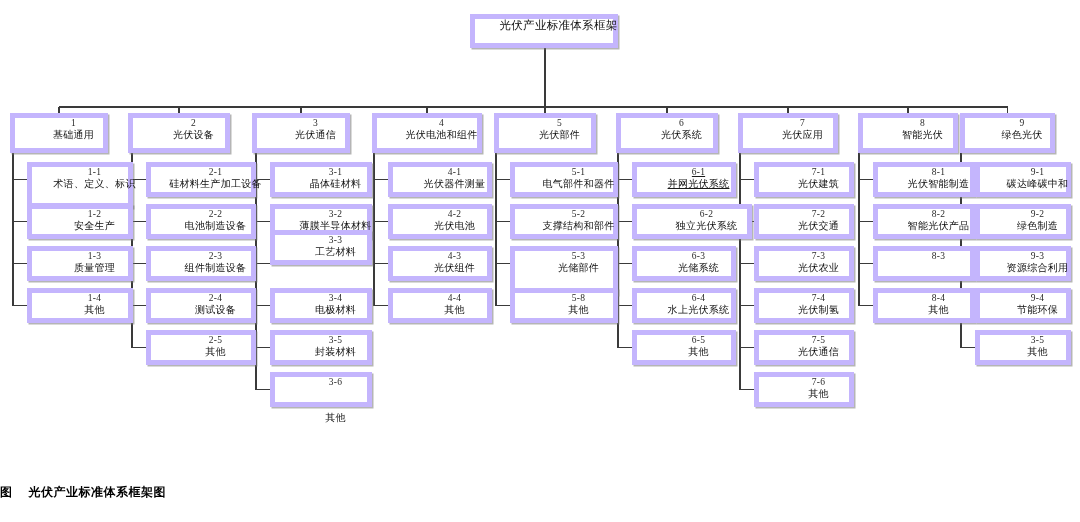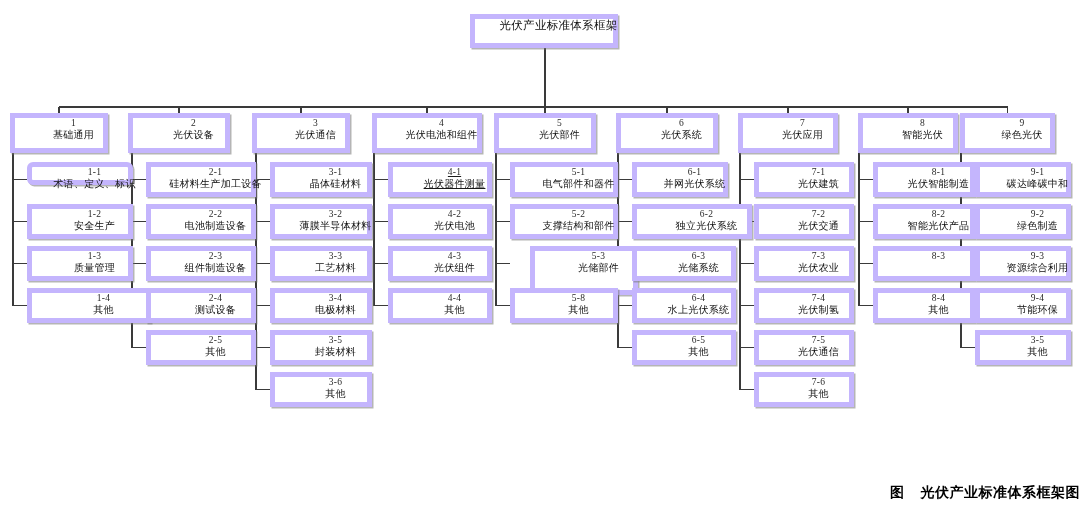--- a/index.html
+++ b/index.html
@@ -25,22 +25,22 @@
   .root{
     width:148px;height:34px;left:470px;top:14px;
     font-size:11.5px;
   }
   .root .lbl{font-size:11.5px;}
 
   .lvl1{height:40px;}
   .lvl2{height:35px;}
 
   .caption{
-    position:absolute;left:0;top:484px;width:1080px;text-align:right;
-    font-size:14px;font-weight:bold;color:#000;
+    position:absolute;left:0;top:484px;width:1080px;text-align:left;
+    font-size:12px;font-weight:bold;color:#000;
     font-family:"Liberation Sans","DejaVu Sans",sans-serif;
     letter-spacing:.5px;
   }
   .caption .cap-word{margin-right:16px;}
 </style>
 </head>
 <body>
 
 <div id="canvas">
   <svg class="svg-layer" id="connectors">
@@ -111,33 +111,33 @@
 
   <div class="node root">
     <span class="lbl">光伏产业标准体系框架</span>
   </div>
 
   <div id="nodes">
       <div class="node lvl1" style="left: 10px; top: 113px; width: 98px; height: 40px;">
         <span class="num">1</span>
         <span class="lbl">基础通用</span>
       </div>
-      <div class="node lvl2" style="left: 27px; top: 162px; width: 106px; height: 23px; border-radius: 6px;">
+      <div class="node lvl2" style="left: 27px; top: 162px; width: 106px; height: 46px;">
         <span class="num">1-1</span>
         <span class="lbl">术语、定义、标识</span>
       </div>
       <div class="node lvl2" style="left: 27px; top: 204px; width: 106px; height: 35px;">
         <span class="num">1-2</span>
         <span class="lbl">安全生产</span>
       </div>
       <div class="node lvl2" style="left: 27px; top: 246px; width: 106px; height: 35px;">
         <span class="num">1-3</span>
         <span class="lbl">质量管理</span>
       </div>
-      <div class="node lvl2" style="left: 27px; top: 288px; width: 124px; height: 35px;">
+      <div class="node lvl2" style="left: 27px; top: 288px; width: 106px; height: 35px;">
         <span class="num">1-4</span>
         <span class="lbl">其他</span>
       </div>
       <div class="node lvl1" style="left: 128px; top: 113px; width: 102px; height: 40px;">
         <span class="num">2</span>
         <span class="lbl">光伏设备</span>
       </div>
       <div class="node lvl2" style="left: 146px; top: 162px; width: 110px; height: 35px;">
         <span class="num">2-1</span>
         <span class="lbl">硅材料生产加工设备</span>
@@ -163,41 +163,41 @@
         <span class="lbl">光伏通信</span>
       </div>
       <div class="node lvl2" style="left: 270px; top: 162px; width: 102px; height: 35px;">
         <span class="num">3-1</span>
         <span class="lbl">晶体硅材料</span>
       </div>
       <div class="node lvl2" style="left: 270px; top: 204px; width: 102px; height: 35px;">
         <span class="num">3-2</span>
         <span class="lbl">薄膜半导体材料</span>
       </div>
-      <div class="node lvl2" style="left: 270px; top: 246px; width: 102px; height: 35px;">
+      <div class="node lvl2" style="left: 270px; top: 230px; width: 102px; height: 35px;">
         <span class="num">3-3</span>
         <span class="lbl">工艺材料</span>
       </div>
       <div class="node lvl2" style="left: 270px; top: 288px; width: 102px; height: 35px;">
         <span class="num">3-4</span>
         <span class="lbl">电极材料</span>
       </div>
       <div class="node lvl2" style="left: 270px; top: 330px; width: 102px; height: 35px;">
         <span class="num">3-5</span>
         <span class="lbl">封装材料</span>
       </div>
-      <div class="node lvl2" style="left: 270px; top: 372px; width: 102px; height: 35px;">
+      <div class="node lvl2" style="left: 270px; top: 372px; width: 102px; height: 35px; gap: 24px;">
         <span class="num">3-6</span>
         <span class="lbl">其他</span>
       </div>
       <div class="node lvl1" style="left: 372px; top: 113px; width: 110px; height: 40px;">
         <span class="num">4</span>
         <span class="lbl">光伏电池和组件</span>
       </div>
-      <div class="node lvl2" style="left: 388px; top: 162px; width: 104px; height: 35px; text-decoration: underline;">
+      <div class="node lvl2" style="left: 388px; top: 162px; width: 104px; height: 35px;">
         <span class="num">4-1</span>
         <span class="lbl">光伏器件测量</span>
       </div>
       <div class="node lvl2" style="left: 388px; top: 204px; width: 104px; height: 35px;">
         <span class="num">4-2</span>
         <span class="lbl">光伏电池</span>
       </div>
       <div class="node lvl2" style="left: 388px; top: 246px; width: 104px; height: 35px;">
         <span class="num">4-3</span>
         <span class="lbl">光伏组件</span>
@@ -211,33 +211,33 @@
         <span class="lbl">光伏部件</span>
       </div>
       <div class="node lvl2" style="left: 510px; top: 162px; width: 108px; height: 35px;">
         <span class="num">5-1</span>
         <span class="lbl">电气部件和器件</span>
       </div>
       <div class="node lvl2" style="left: 510px; top: 204px; width: 108px; height: 35px;">
         <span class="num">5-2</span>
         <span class="lbl">支撑结构和部件</span>
       </div>
-      <div class="node lvl2" style="left: 510px; top: 246px; width: 108px; height: 49px; margin-left: 20px;">
+      <div class="node lvl2" style="left: 510px; top: 246px; width: 108px; height: 49px;">
         <span class="num">5-3</span>
         <span class="lbl">光储部件</span>
       </div>
       <div class="node lvl2" style="left: 510px; top: 288px; width: 108px; height: 35px;">
         <span class="num">5-8</span>
         <span class="lbl">其他</span>
       </div>
       <div class="node lvl1" style="left: 616px; top: 113px; width: 102px; height: 40px;">
         <span class="num">6</span>
         <span class="lbl">光伏系统</span>
       </div>
-      <div class="node lvl2" style="left: 632px; top: 162px; width: 96px; height: 35px;">
+      <div class="node lvl2" style="left: 632px; top: 162px; width: 104px; height: 35px; text-decoration: underline;">
         <span class="num">6-1</span>
         <span class="lbl">并网光伏系统</span>
       </div>
       <div class="node lvl2" style="left: 632px; top: 204px; width: 120px; height: 35px;">
         <span class="num">6-2</span>
         <span class="lbl">独立光伏系统</span>
       </div>
       <div class="node lvl2" style="left: 632px; top: 246px; width: 104px; height: 35px;">
         <span class="num">6-3</span>
         <span class="lbl">光储系统</span>

